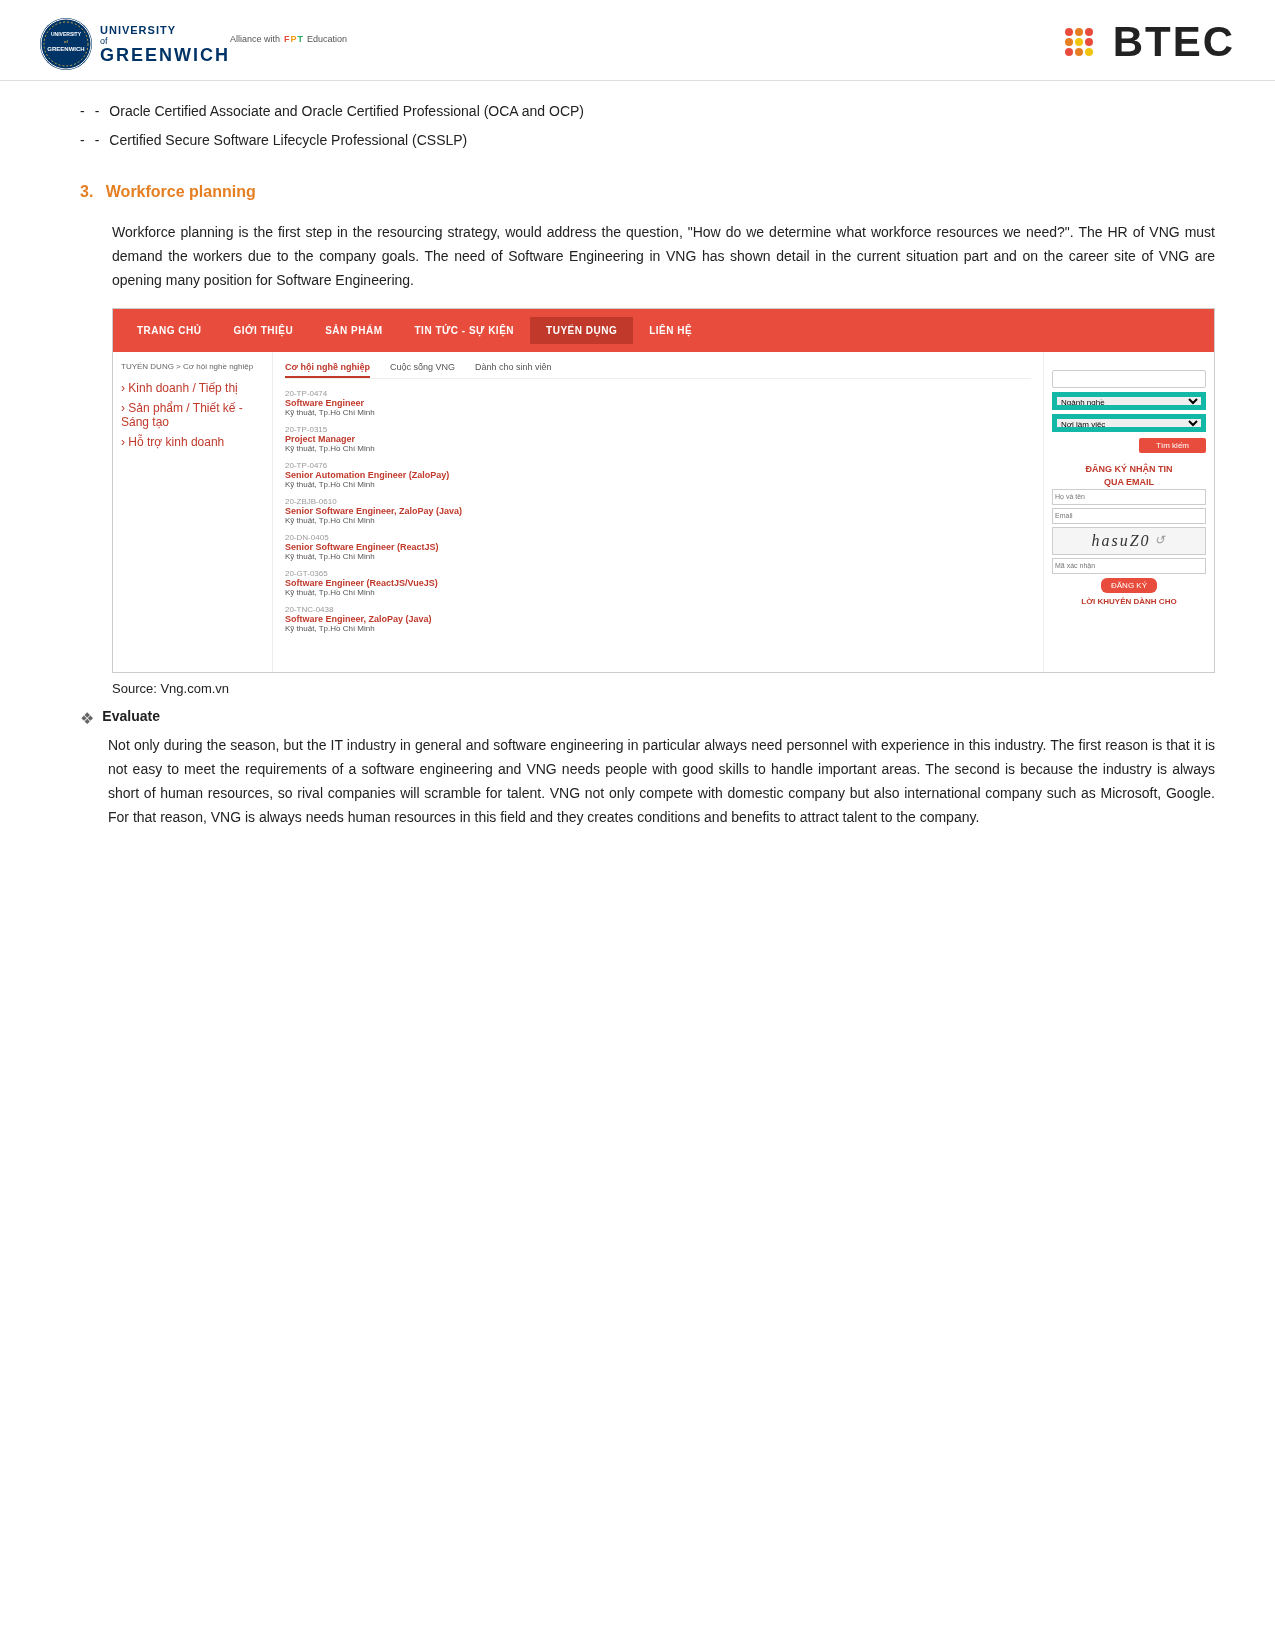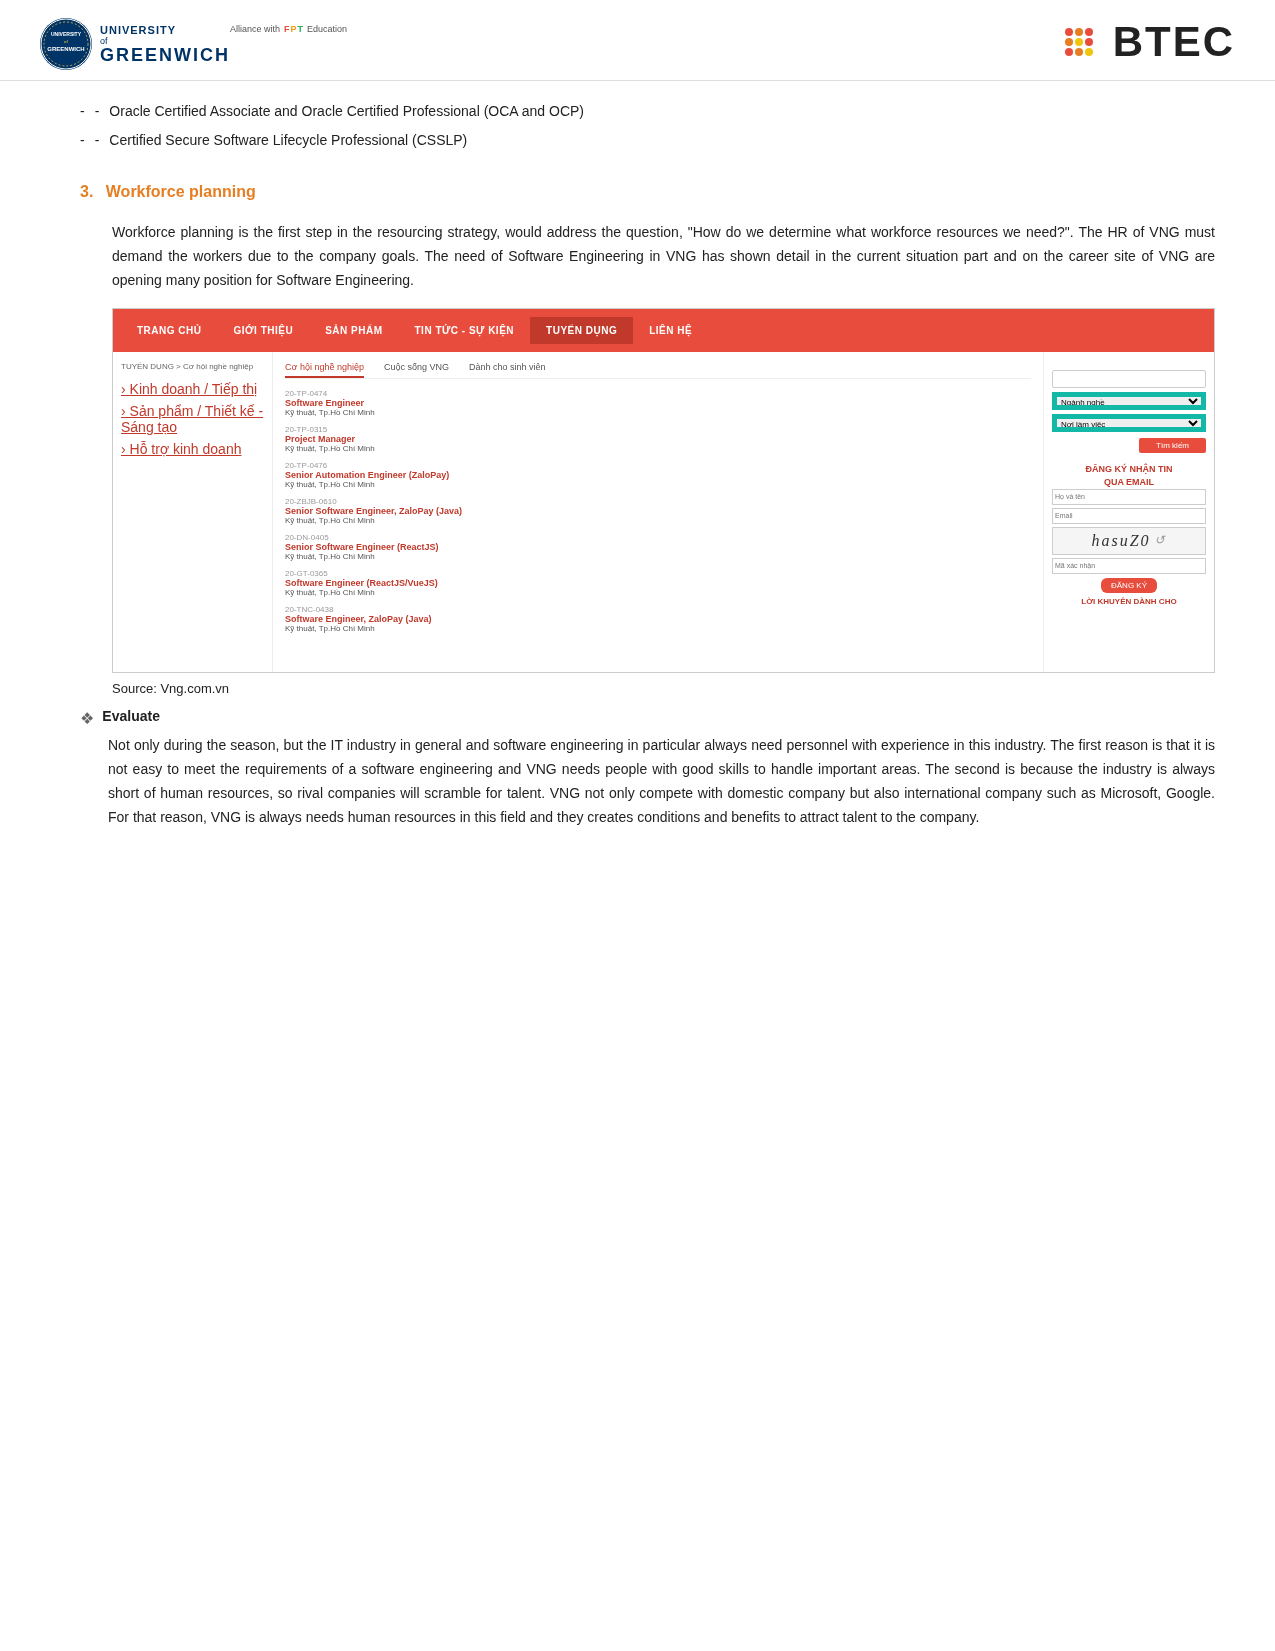--- a/index.html
+++ b/index.html
@@ -65,21 +65,21 @@
       font-weight: bold;
       color: #003366;
       letter-spacing: 2px;
       text-transform: uppercase;
       line-height: 1;
     }
     .alliance-line {
       display: flex;
       align-items: center;
       gap: 4px;
-      margin-top: 6px;
+      margin-top: 16px;
       font-size: 9px;
       color: #555;
     }
     .fpt-logo {
       display: inline-flex;
       align-items: center;
       font-size: 9px;
       font-weight: bold;
       gap: 1px;
     }
@@ -193,41 +193,40 @@
       border-right: 1px solid #eee;
       font-size: 9px;
     }
     .vng-sidebar-breadcrumb {
       color: #666;
       font-size: 8px;
       margin-bottom: 10px;
     }
     .vng-sidebar-link {
       color: #c0392b;
-      font-size: 14px;
+      font-size: 12px;
       margin-bottom: 6px;
       cursor: pointer;
-      text-decoration: underline;
     }
     .vng-center {
       flex: 1;
       padding: 10px 12px;
       border-right: 1px solid #eee;
     }
     .vng-center-tabs {
       display: flex;
       gap: 20px;
       border-bottom: 1px solid #eee;
       margin-bottom: 10px;
     }
     .vng-center-tab {
       font-size: 9px;
       color: #c0392b;
       padding-bottom: 4px;
-      font-weight: normal;
+      font-weight: bold;
     }
     .vng-center-tab.active {
       border-bottom: 2px solid #c0392b;
     }
     .vng-center-tab2 {
       font-size: 9px;
       color: #555;
       padding-bottom: 4px;
     }
     .job-entry {

